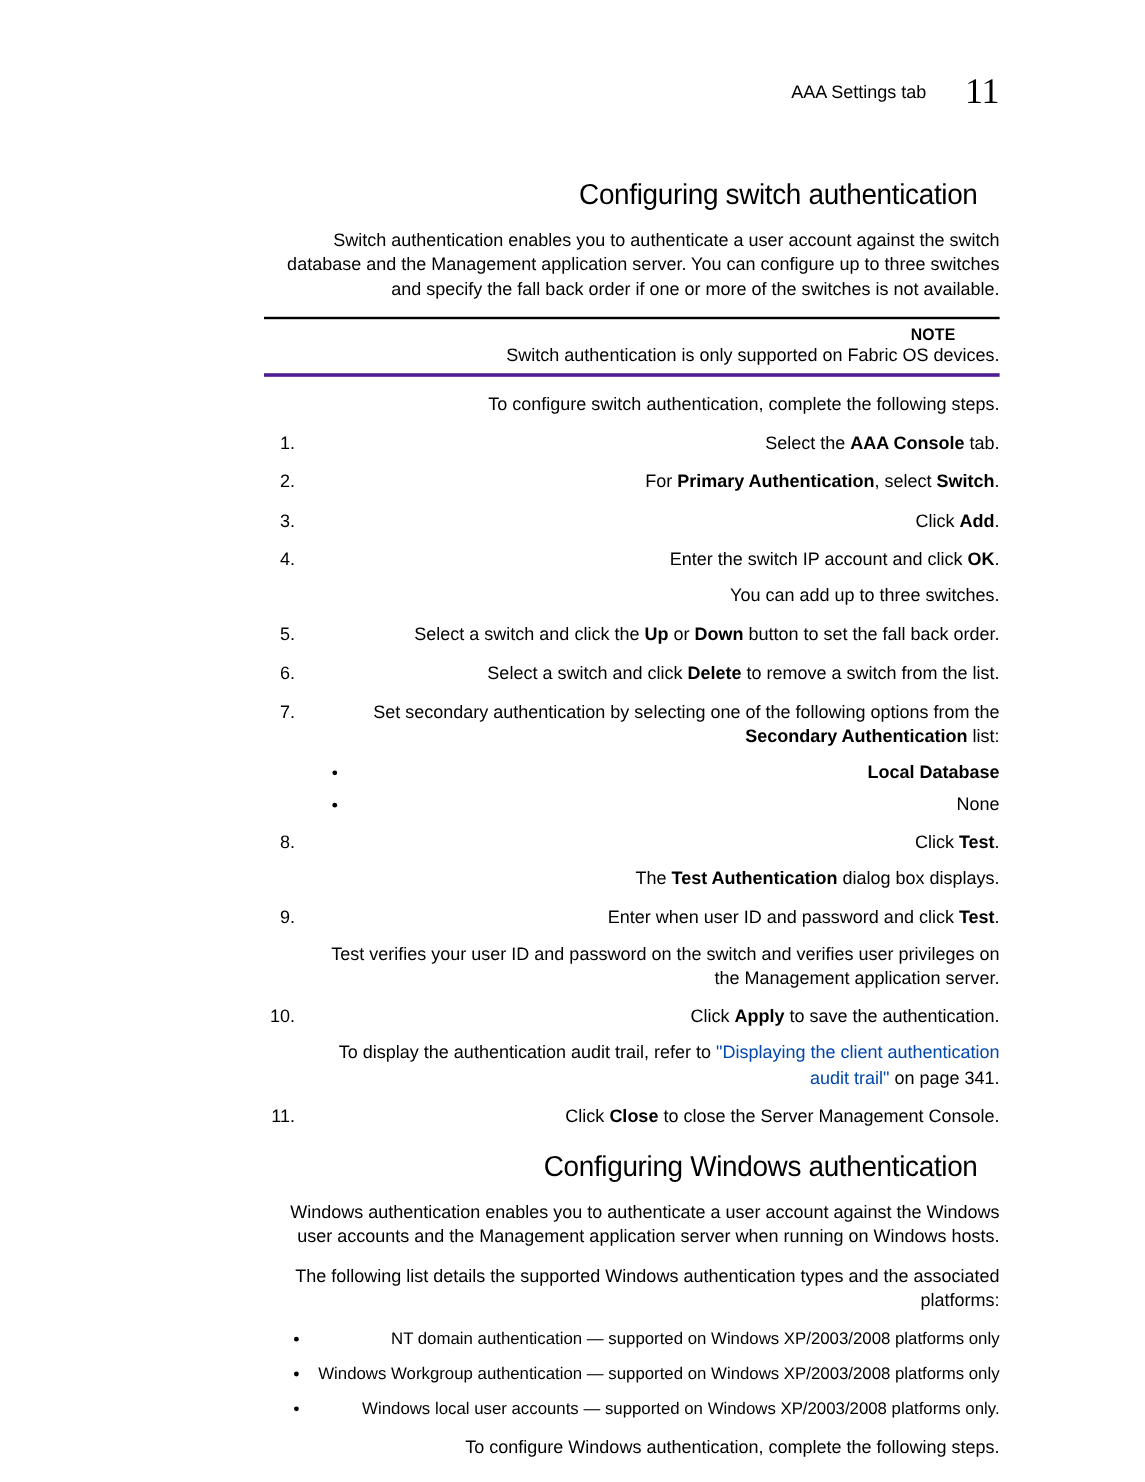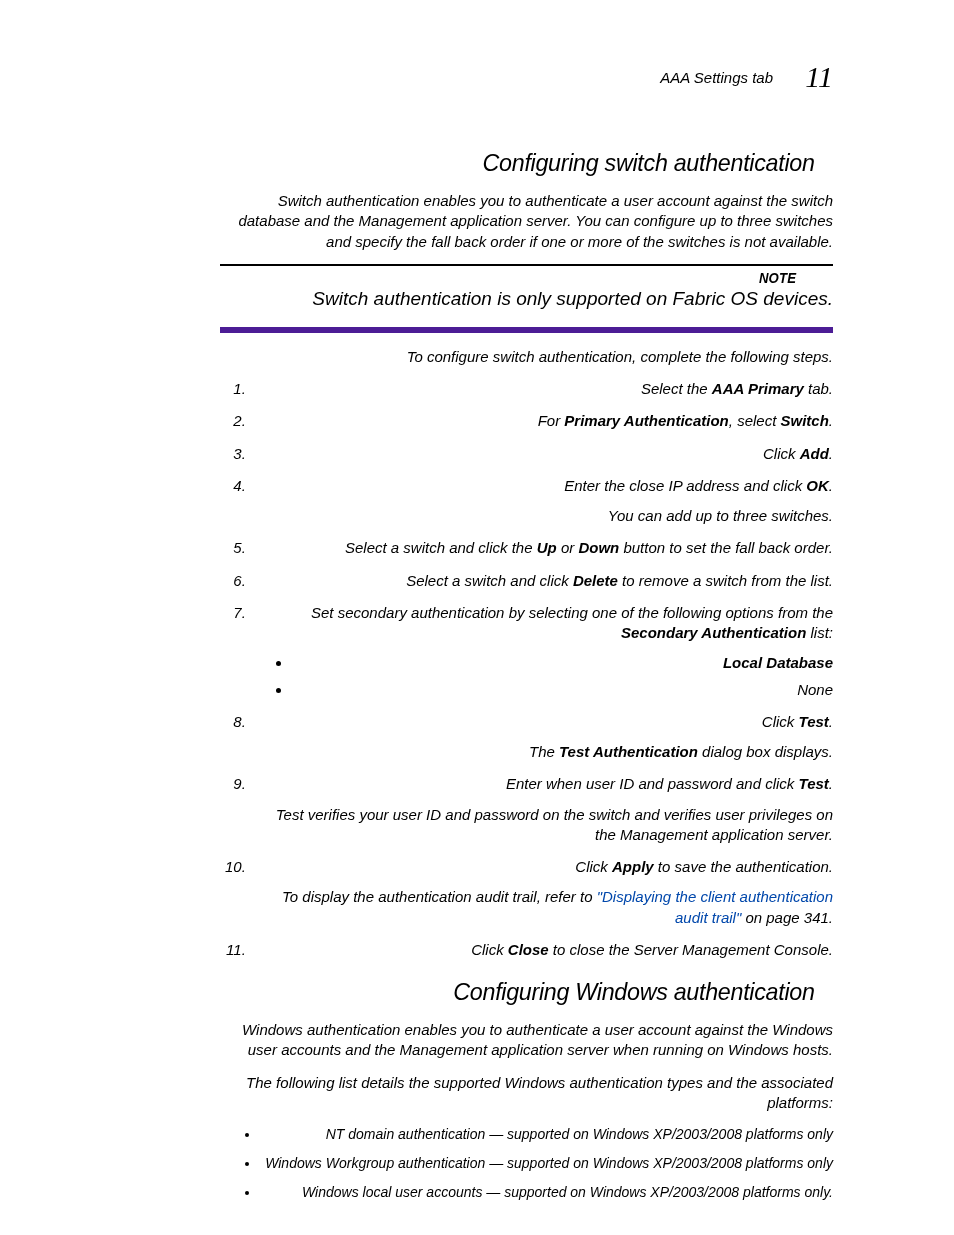--- a/index.html
+++ b/index.html
@@ -11,21 +11,20 @@
     background: #ffffff;
     font-family: Arial, Helvetica, sans-serif;
     color: #000000;
   }
   .page {
     position: relative;
     width: 913px;
     height: 1235px;
     box-sizing: border-box;
     padding: 60px 80px 60px 80px;
-    font-style: italic;
   }
   .running-head {
     text-align: right;
     font-size: 15px;
     margin-bottom: 55px;
     padding-right: 0;
   }
   .running-head .tab-label {
     display: inline-block;
     vertical-align: middle;
@@ -53,34 +52,34 @@
   }
   
   h2.section-title { transform: scaleX(0.97); transform-origin: left; }
   p.body {
     font-size: 15px;
     line-height: 1.35;
     margin: 0 0 12px 0;
   }
   .note-block {
     border-top: 2px solid #000;
-    border-bottom: 6px solid #4c1d95;
-    padding: 4px 0 17px 0;
+    border-bottom: 3px solid #4c1d95;
+    padding: 4px 0 6px 0;
     margin: 6px 0 14px 0;
   }
   .note-label {
     font-family: Arial, Helvetica, sans-serif;
     font-weight: bold;
     font-size: 14px;
     letter-spacing: 0.2px;
     transform: scaleX(0.94);
     transform-origin: left;
   }
   .note-text {
-    font-size: 19px;
+    font-size: 15px;
     margin-top: 2px;
   }
   ol.steps {
     list-style: decimal;
     font-size: 15px;
     line-height: 1.35;
     padding-left: 30px;
     margin: 0 0 14px 0;
   }
   ol.steps > li {
@@ -136,30 +135,30 @@
 
     <div class="note-block">
       <div class="note-label">NOTE</div>
       <div class="note-text">Switch authentication is only supported on Fabric OS devices.</div>
     </div>
 
     <p class="body">To configure switch authentication, complete the following steps.</p>
 
     <ol class="steps">
       <li>
-        <span>Select the </span><span class="b">AAA Primary</span><span> tab.</span>
+        <span>Select the </span><span class="b">AAA Console</span><span> tab.</span>
       </li>
       <li>
         <span>For </span><span class="b">Primary Authentication</span><span>, select </span><span class="b">Switch</span><span>.</span>
       </li>
       <li>
         <span>Click </span><span class="b">Add</span><span>.</span>
       </li>
       <li>
-        <span>Enter the close IP address and click </span><span class="b">OK</span><span>.</span>
+        <span>Enter the switch IP account and click </span><span class="b">OK</span><span>.</span>
         <p class="sub">You can add up to three switches.</p>
       </li>
       <li>
         <span>Select a switch and click the </span><span class="b">Up</span><span> or </span><span class="b">Down</span><span> button to set the fall back order.</span>
       </li>
       <li>
         <span>Select a switch and click </span><span class="b">Delete</span><span> to remove a switch from the list.</span>
       </li>
       <li>
         <span>Set secondary authentication by selecting one of the following options from the </span><span class="b">Secondary Authentication</span><span> list:</span>
@@ -194,15 +193,16 @@
     <p class="body">Windows authentication enables you to authenticate a user account against the Windows user accounts and the Management application server when running on Windows hosts.</p>
 
     <p class="body">The following list details the supported Windows authentication types and the associated platforms:</p>
 
     <ul class="body-bullets">
       <li>NT domain authentication — supported on Windows XP/2003/2008 platforms only</li>
       <li>Windows Workgroup authentication — supported on Windows XP/2003/2008 platforms only</li>
       <li>Windows local user accounts — supported on Windows XP/2003/2008 platforms only.</li>
     </ul>
 
+    <p class="body">To configure Windows authentication, complete the following steps.</p>
 
   </div>
 </div>
 
 </body></html>

